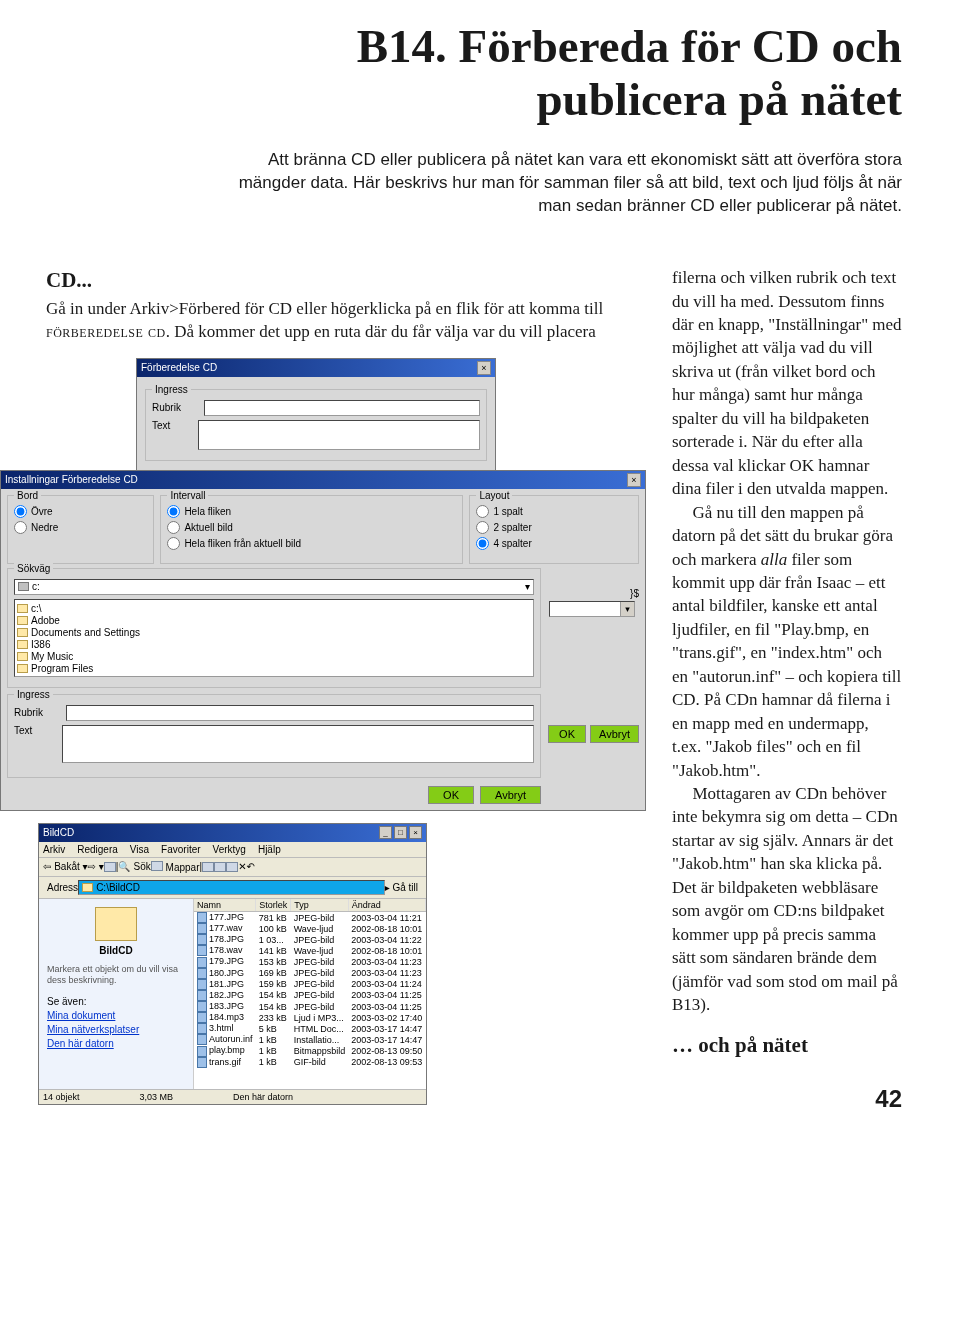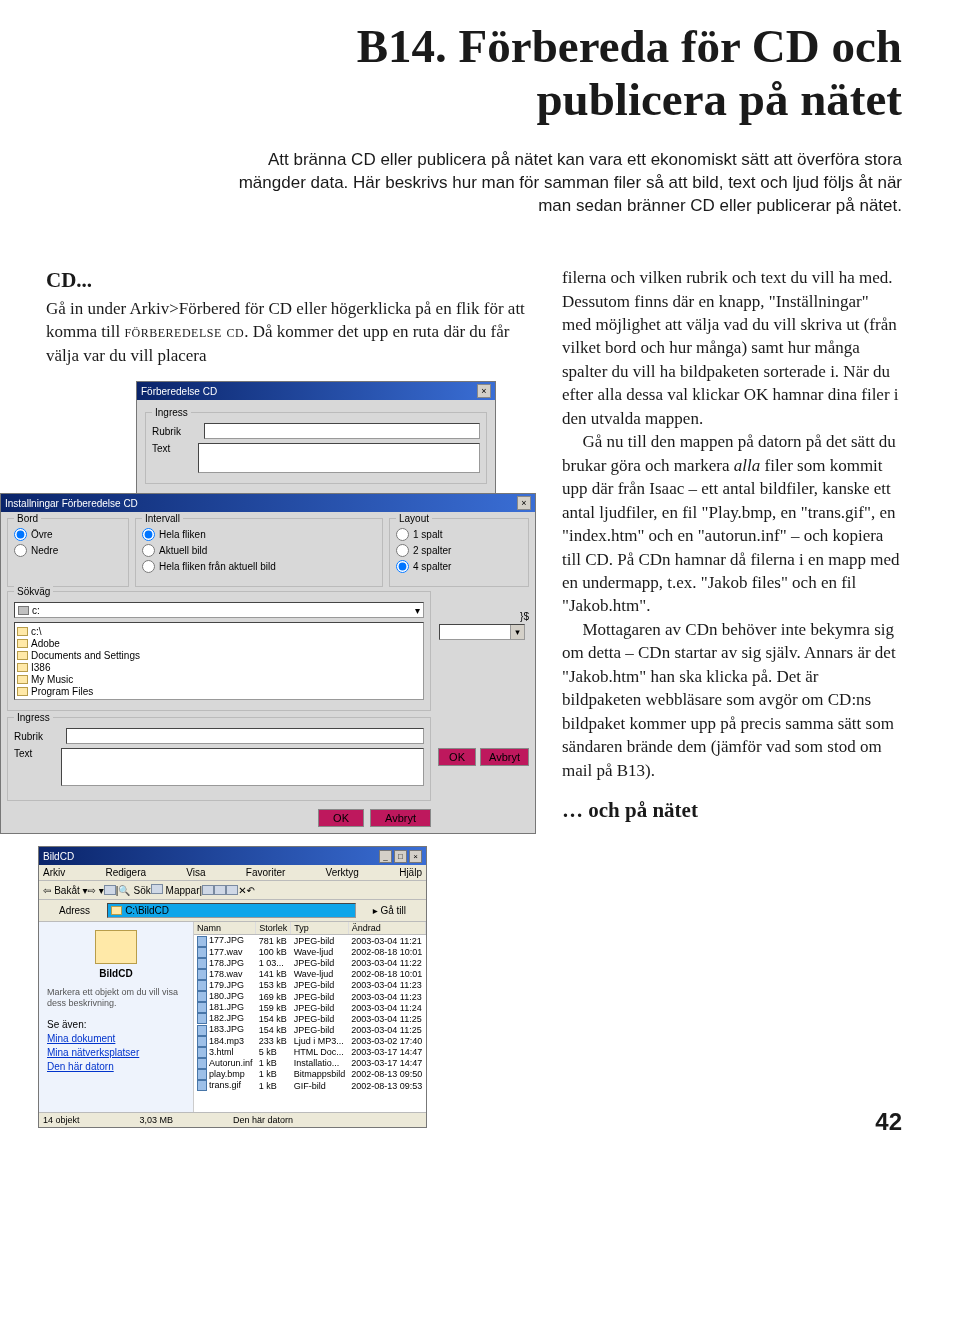--- a/index.html
+++ b/index.html
@@ -73,39 +73,39 @@
     border: 1px solid #bbb; background: #d8d8d8; padding: 6px 6px 10px 6px; position: relative;
   }
   .group::before {
     content: attr(data-title);
     position: absolute; top: -6px; left: 6px; background: #d8d8d8;
     padding: 0 3px; font-size: 10px;
   }
 
   .win-settings {
     position: relative;
-    width: 536px;
+    width: 646px;
     margin-left: -46px;
     margin-top: -4px;
     z-index: 5;
   }
   .settings-top { display: flex; gap: 6px; }
   .settings-top .group { flex: 1; }
   .radio-row { display: flex; align-items: center; gap: 4px; margin: 3px 0; font-size: 10px; }
   .radio-row input { margin: 0; }
   .sokvag { margin-top: 6px; }
   .dirlist {
     background: white; border: 1px inset #999; height: 78px; overflow: hidden; padding: 2px;
     font-size: 10px;
   }
   .dirlist div { display: flex; align-items: center; gap: 3px; margin: 1px 0; }
   .fld { width: 11px; height: 9px; background: #ffe9a8; border: 1px solid #b89d4a; display: inline-block; }
   .btns { display: flex; justify-content: flex-end; gap: 6px; margin-top: 8px; }
   .btn {
-    background: #be185d; border: 1px solid #888; padding: 2px 14px; font-size: 11px;
+    background: #84cc16; border: 1px solid #888; padding: 2px 14px; font-size: 11px;
     font-family: Tahoma, sans-serif;
   }
   .txtarea { width: 100%; height: 38px; border: 1px inset #999; background: white; }
 
   .win-fb-outer { position: relative; }
   .win-forberedelse {
     width: 360px;
     margin-left: 90px;
     position: relative;
   }
@@ -131,25 +131,25 @@
     width: 389px; margin-top: 12px; margin-left: -8px;
   }
   .etitle {
     background: linear-gradient(to right, #0a246a, #3a6ed5); color: white;
     display: flex; justify-content: space-between; align-items: center; padding: 2px 4px; height: 18px;
   }
   .etitle .r { display:flex; gap:2px; }
   .etitle .r div { width:13px; height:13px; background:#d4d0c8; border:1px solid #777; font-size:8px;
     display:flex;align-items:center;justify-content:center; color:#000;}
   .menubar { background: #ece9d8; padding: 2px 4px; font-size: 10px; display: flex; gap: 12px;
-    border-bottom: 1px solid #bbb; justify-content: space-between; }
+    border-bottom: 1px solid #bbb; }
   .toolbar { background: #ece9d8; padding: 3px 4px; font-size: 10px; display: flex; gap: 0;
     align-items: center; border-bottom: 1px solid #bbb; }
-  .addrbar { background: #ece9d8; padding: 3px 20px; font-size: 10px; display: flex;
-    align-items: center; gap: 17px; border-bottom: 1px solid #bbb; }
+  .addrbar { background: #ece9d8; padding: 3px 8px; font-size: 10px; display: flex;
+    align-items: center; gap: 0; border-bottom: 1px solid #bbb; }
   .addrbar .addr-input {
     flex: 1; background: #0ea5e9; border: 1px inset #999; height: 15px; padding: 1px 3px;
     display: flex; align-items: center; gap: 3px;
   }
   .ebody { display: flex; height: 190px; background: white; }
   .sidepanel {
     width: 155px; background: #eef3fc; border-right: 1px solid #ccc; padding: 8px; font-size: 10px;
   }
   .sidepanel .bigicon {
     width: 42px; height: 34px; background: #ffe9a8; border: 1px solid #b89d4a; margin: 0 auto 4px auto;

